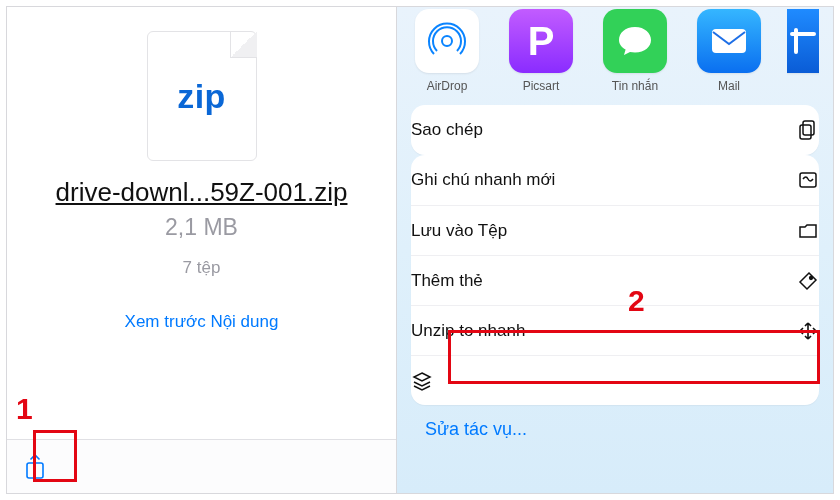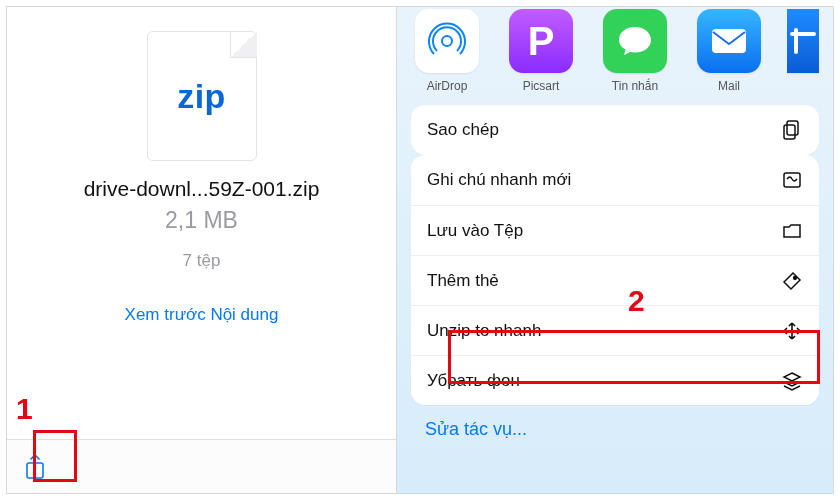--- a/index.html
+++ b/index.html
@@ -56,25 +56,26 @@
     border-left: 1px solid #e3e3e6;
   }
   .file-thumb .zip-label {
     color: #0a67d6;
     font-size: 34px;
     font-weight: 700;
     letter-spacing: 0.5px;
   }
   .file-name {
     margin-top: 16px;
-    font-size: 21px;
+    font-size: 26px;
     color: #111;
     text-align: center;
     max-width: 330px;
     white-space: nowrap;
+    text-decoration: underline;
   }
   .file-meta { margin-top: 6px; font-size: 23px; color: #9a9aa2; }
   .file-count { margin-top: 17px; font-size: 17px; color: #9a9aa2; }
   .preview-link { margin-top: 34px; font-size: 17px; color: #007aff; cursor: pointer; }
   .bottom-bar {
     position: absolute;
     left: 0; right: 0; bottom: 0;
     height: 54px;
     border-top: 1px solid #e0e0e4;
     background: #fcfcfd;
@@ -114,21 +115,21 @@
     background: #fff;
     margin: 12px 14px 0 14px;
     border-radius: 14px;
     overflow: hidden;
     box-shadow: 0 1px 1px rgba(0,0,0,0.04);
   }
   .menu-group + .menu-group { margin-top: 0; }
   .menu-row {
     display: flex; align-items: center; justify-content: space-between;
     height: 50px;
-    padding: 0 16px;
+    padding: 0 0;
     cursor: pointer;
   }
   .menu-row + .menu-row { border-top: 1px solid #efeff2; gap: 47px; }
   .menu-label { font-size: 17px; color: #111; }
   .menu-icon { width: 22px; height: 22px; display: flex; align-items: center; justify-content: center; }
   .edit-actions { margin: 14px 0 0 28px; font-size: 18px; color: #007aff; cursor: pointer; }
   
   .ann-box { position: absolute; border: 3px solid #e30613; pointer-events: none; }
   .ann-num {
     position: absolute; color: #e30613; font-weight: 700; font-size: 30px;
@@ -249,21 +250,20 @@
       </div>
       <div class="menu-row">
         <span class="menu-label">Unzip to nhanh</span>
         <span class="menu-icon">
           <svg width="22" height="22" viewBox="0 0 22 22">
               <path d="M11 3 v16 M3 11 h16 M11 3 l-3 3 M11 3 l3 3 M11 19 l-3 -3 M11 19 l3 -3 M3 11 l3 -3 M3 11 l3 3 M19 11 l-3 -3 M19 11 l-3 3" stroke="#111" stroke-width="1.6" fill="none"></path>
             </svg>
         </span>
       </div>
       <div class="menu-row">
-        <span class="menu-label">Убрать фон</span>
         <span class="menu-icon">
           <svg class="ico" width="22" height="22" viewBox="0 0 22 22">
               <path d="M11 3 l8 4 -8 4 -8 -4 Z"></path>
               <path d="M3 12 l8 4 8 -4"></path>
               <path d="M3 16 l8 4 8 -4"></path>
             </svg>
         </span>
       </div>
     </div>
 

